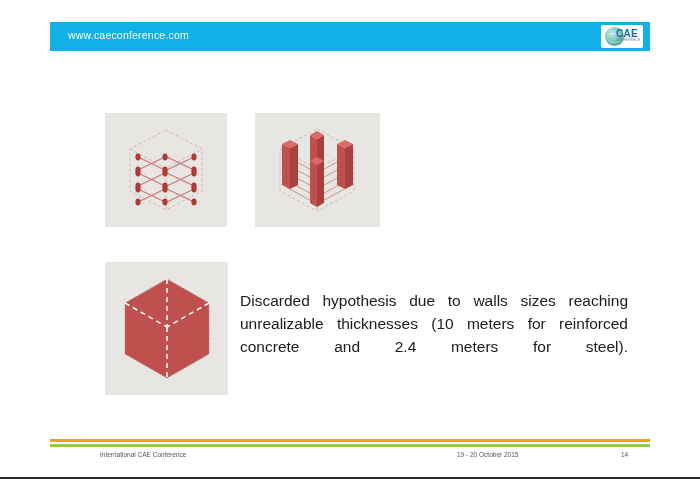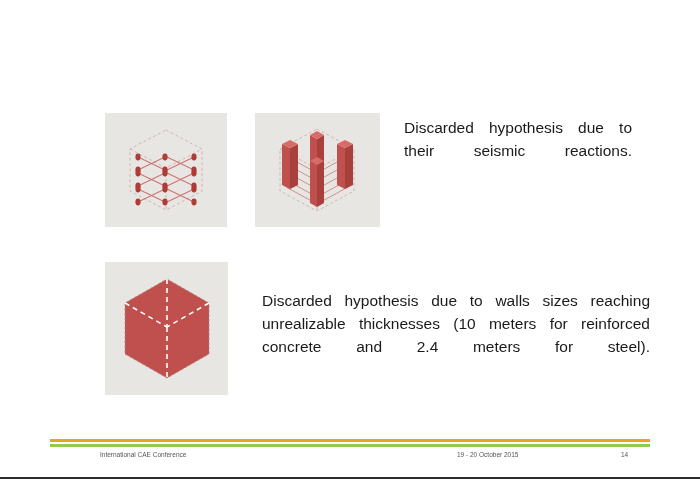--- a/index.html
+++ b/index.html
@@ -112,21 +112,21 @@
   
   .body-text {
     position: absolute;
     font-size: 15.5px;
     line-height: 1.47;
     color: #1a1a1a;
     text-align: justify;
     text-justify: inter-word;
   }
   #text-seismic { left: 404px; top: 117px; width: 228px; }
-  #text-walls   { left: 262px; top: 290px; width: 388px; }
+  #text-walls   { left: 240px; top: 290px; width: 388px; }
   .body-text::after {
     content: "";
     display: inline-block;
     width: 100%;
   }
 
   
   .footer-line-orange {
     position: absolute;
     left: 50px;
@@ -161,20 +161,28 @@
     width: 700px;
     height: 2px;
     background: #2b2b2b;
   }
 </style>
 </head>
 <body>
 
 <div class="slide">
 
+  <div class="header-bar">
+    <div class="header-url">www.caeconference.com</div>
+    <div class="header-logo">
+      <div class="logo-globe"></div>
+      <div class="logo-text">CAE</div>
+      <div class="logo-sub">CONFERENCE</div>
+    </div>
+  </div>
 
 
   <div class="figure" id="fig-lattice">
     <svg viewBox="0 0 122 114" xmlns="http://www.w3.org/2000/svg">
       <g stroke="#c9a9a6" stroke-width="0.8" fill="none" stroke-dasharray="3 2.4">
 
         <path d="M61 17 L97 36 L97 78 L61 97 L25 78 L25 36 Z"></path>
         <path d="M25 36 L61 55 L97 36"></path>
         <path d="M61 55 L61 97"></path>
       </g>
@@ -257,21 +265,20 @@
       <polygon points="62,17 104,41 104,92 62,116 20,92 20,41" fill="#c0504d" stroke="#b6807d" stroke-width="0.8" stroke-dasharray="2.6 2"></polygon>
       <g stroke="#ffffff" stroke-width="1.6" fill="none" stroke-dasharray="5 4">
         <path d="M20 41 L62 65"></path>
         <path d="M104 41 L62 65"></path>
         <path d="M62 65 L62 116"></path>
         <path d="M62 17 L62 65"></path>
       </g>
     </svg>
   </div>
 
-  <div class="body-text" id="text-seismic">Discarded hypothesis due to their seismic reactions.</div>
   <div class="body-text" id="text-walls">Discarded hypothesis due to walls sizes reaching unrealizable thicknesses (10 meters for reinforced concrete and 2.4 meters for steel).</div>
 
   <div class="footer-line-orange"></div>
   <div class="footer-line-green"></div>
   <div class="footer-text" id="footer-conference">International CAE Conference</div>
   <div class="footer-text" id="footer-date">19 - 20 October 2015</div>
   <div class="footer-text" id="footer-page">14</div>
 
 </div>
 

